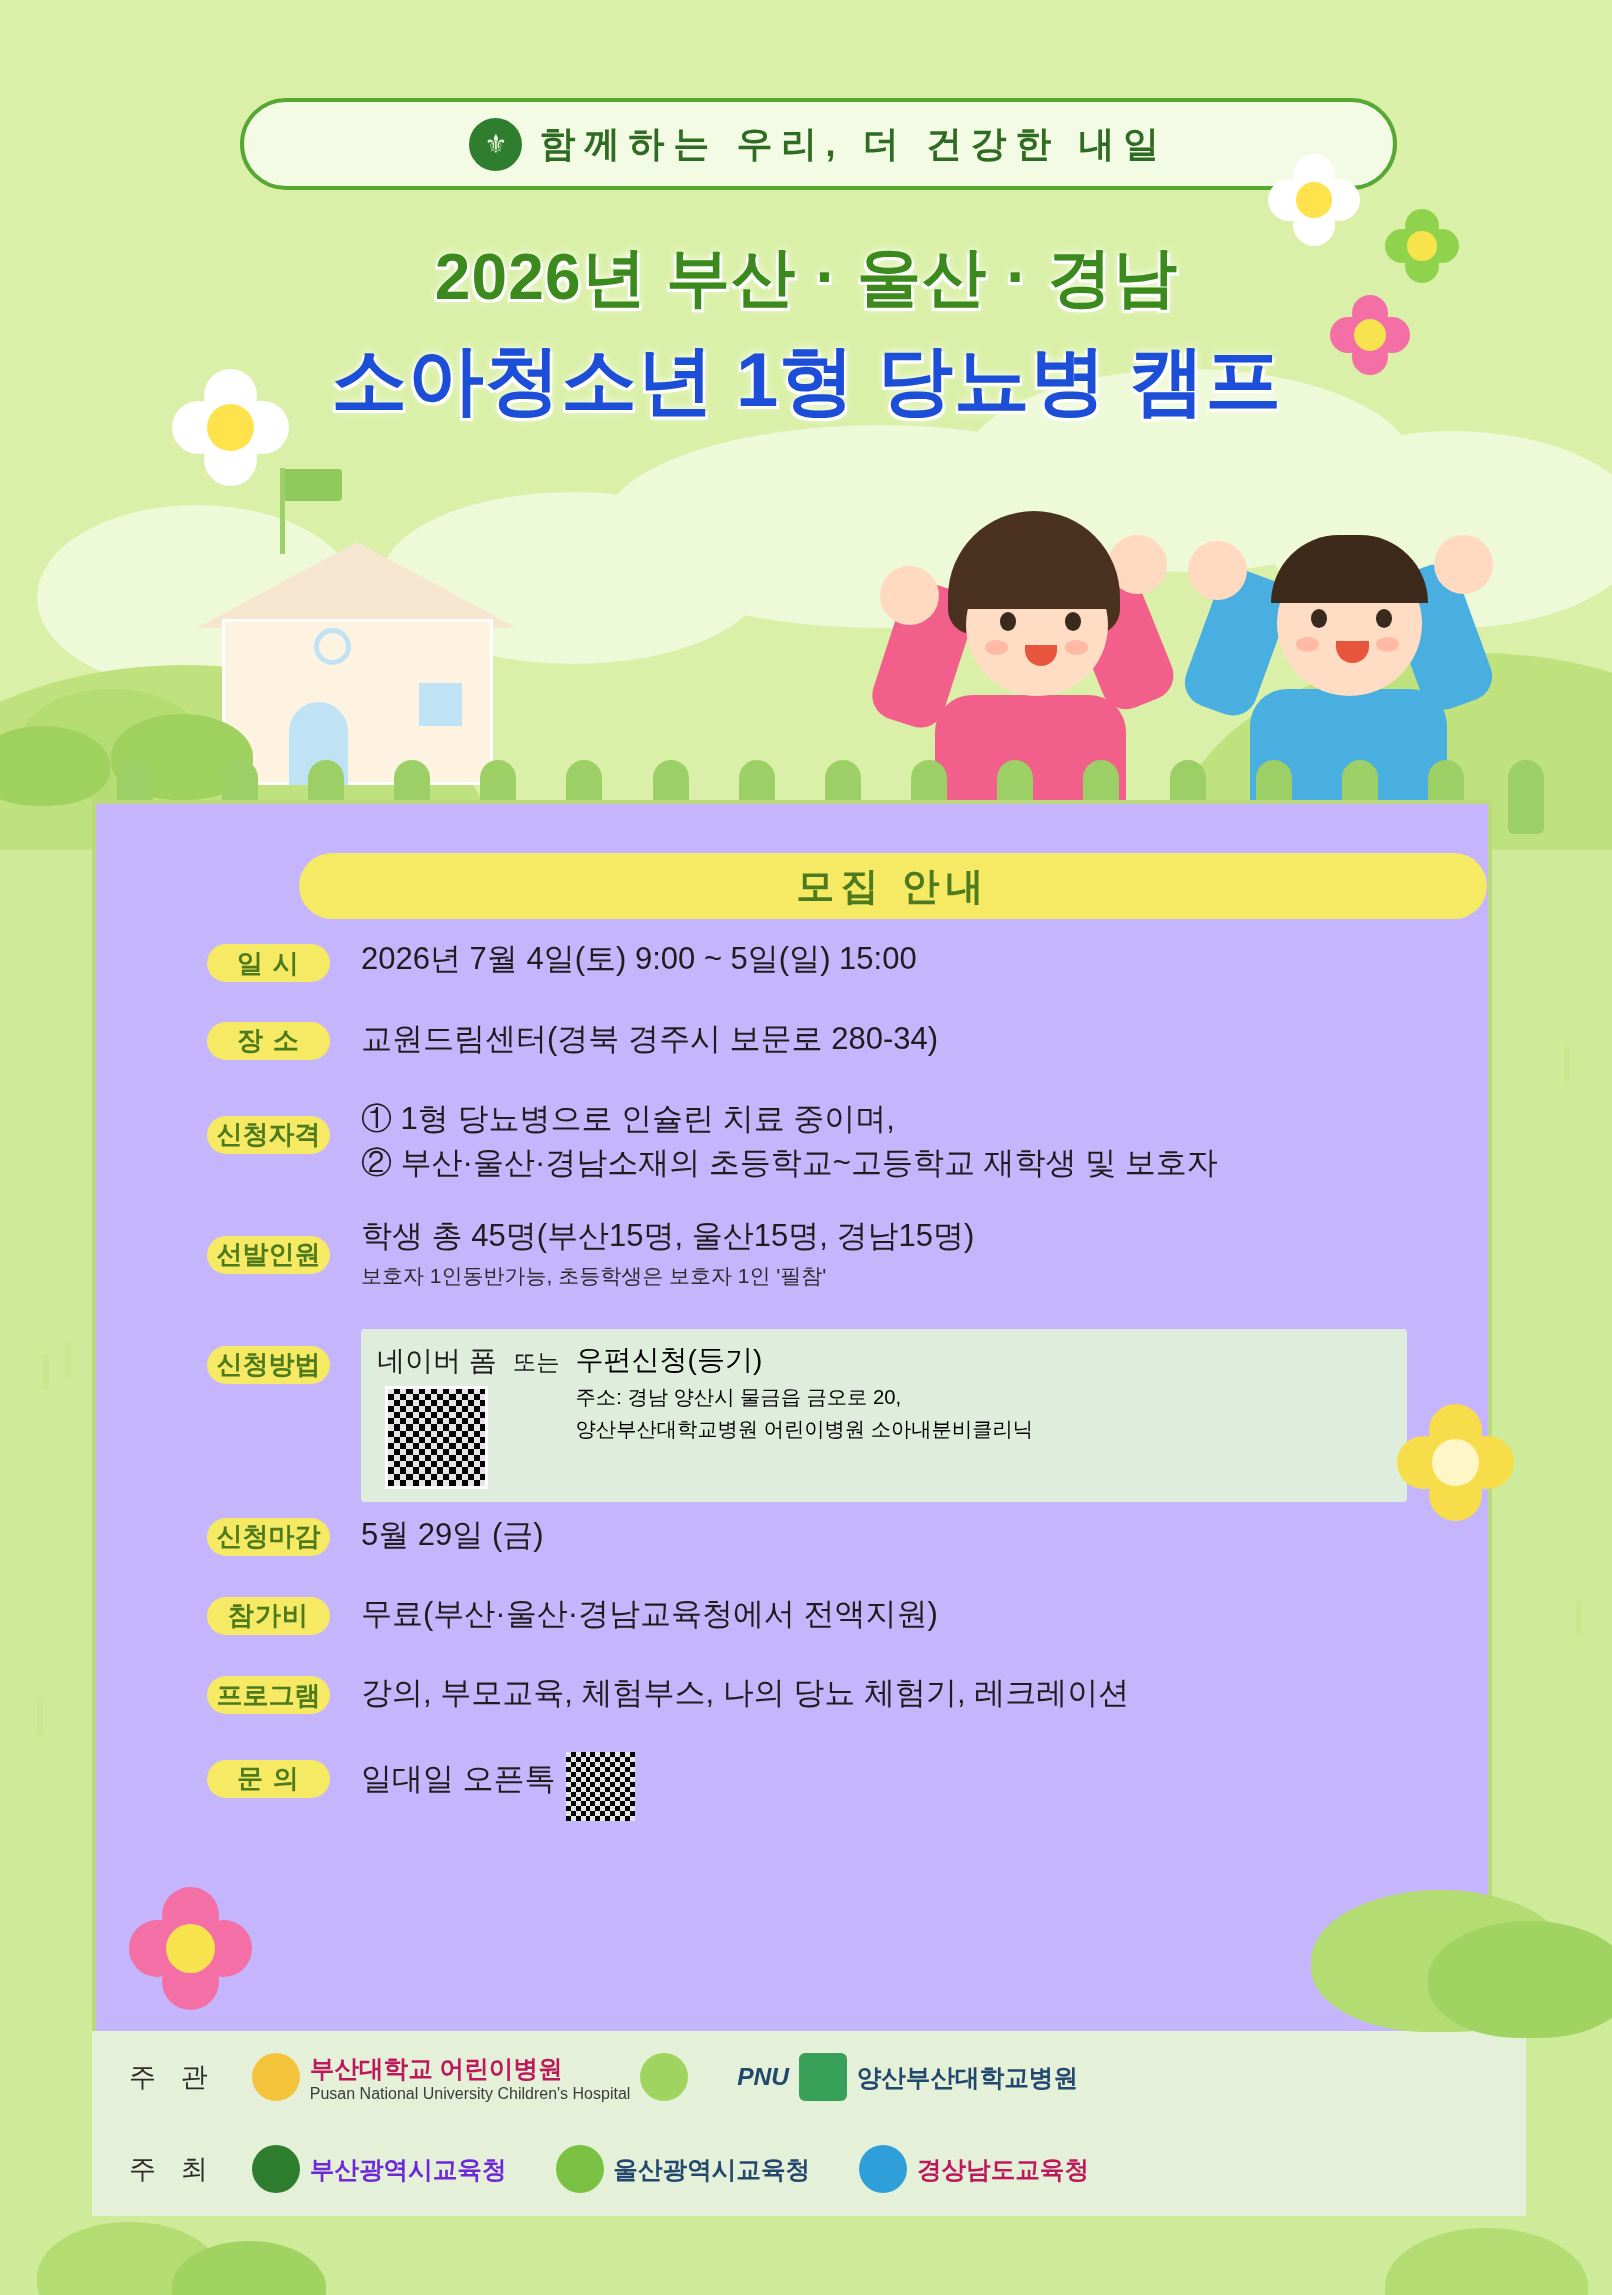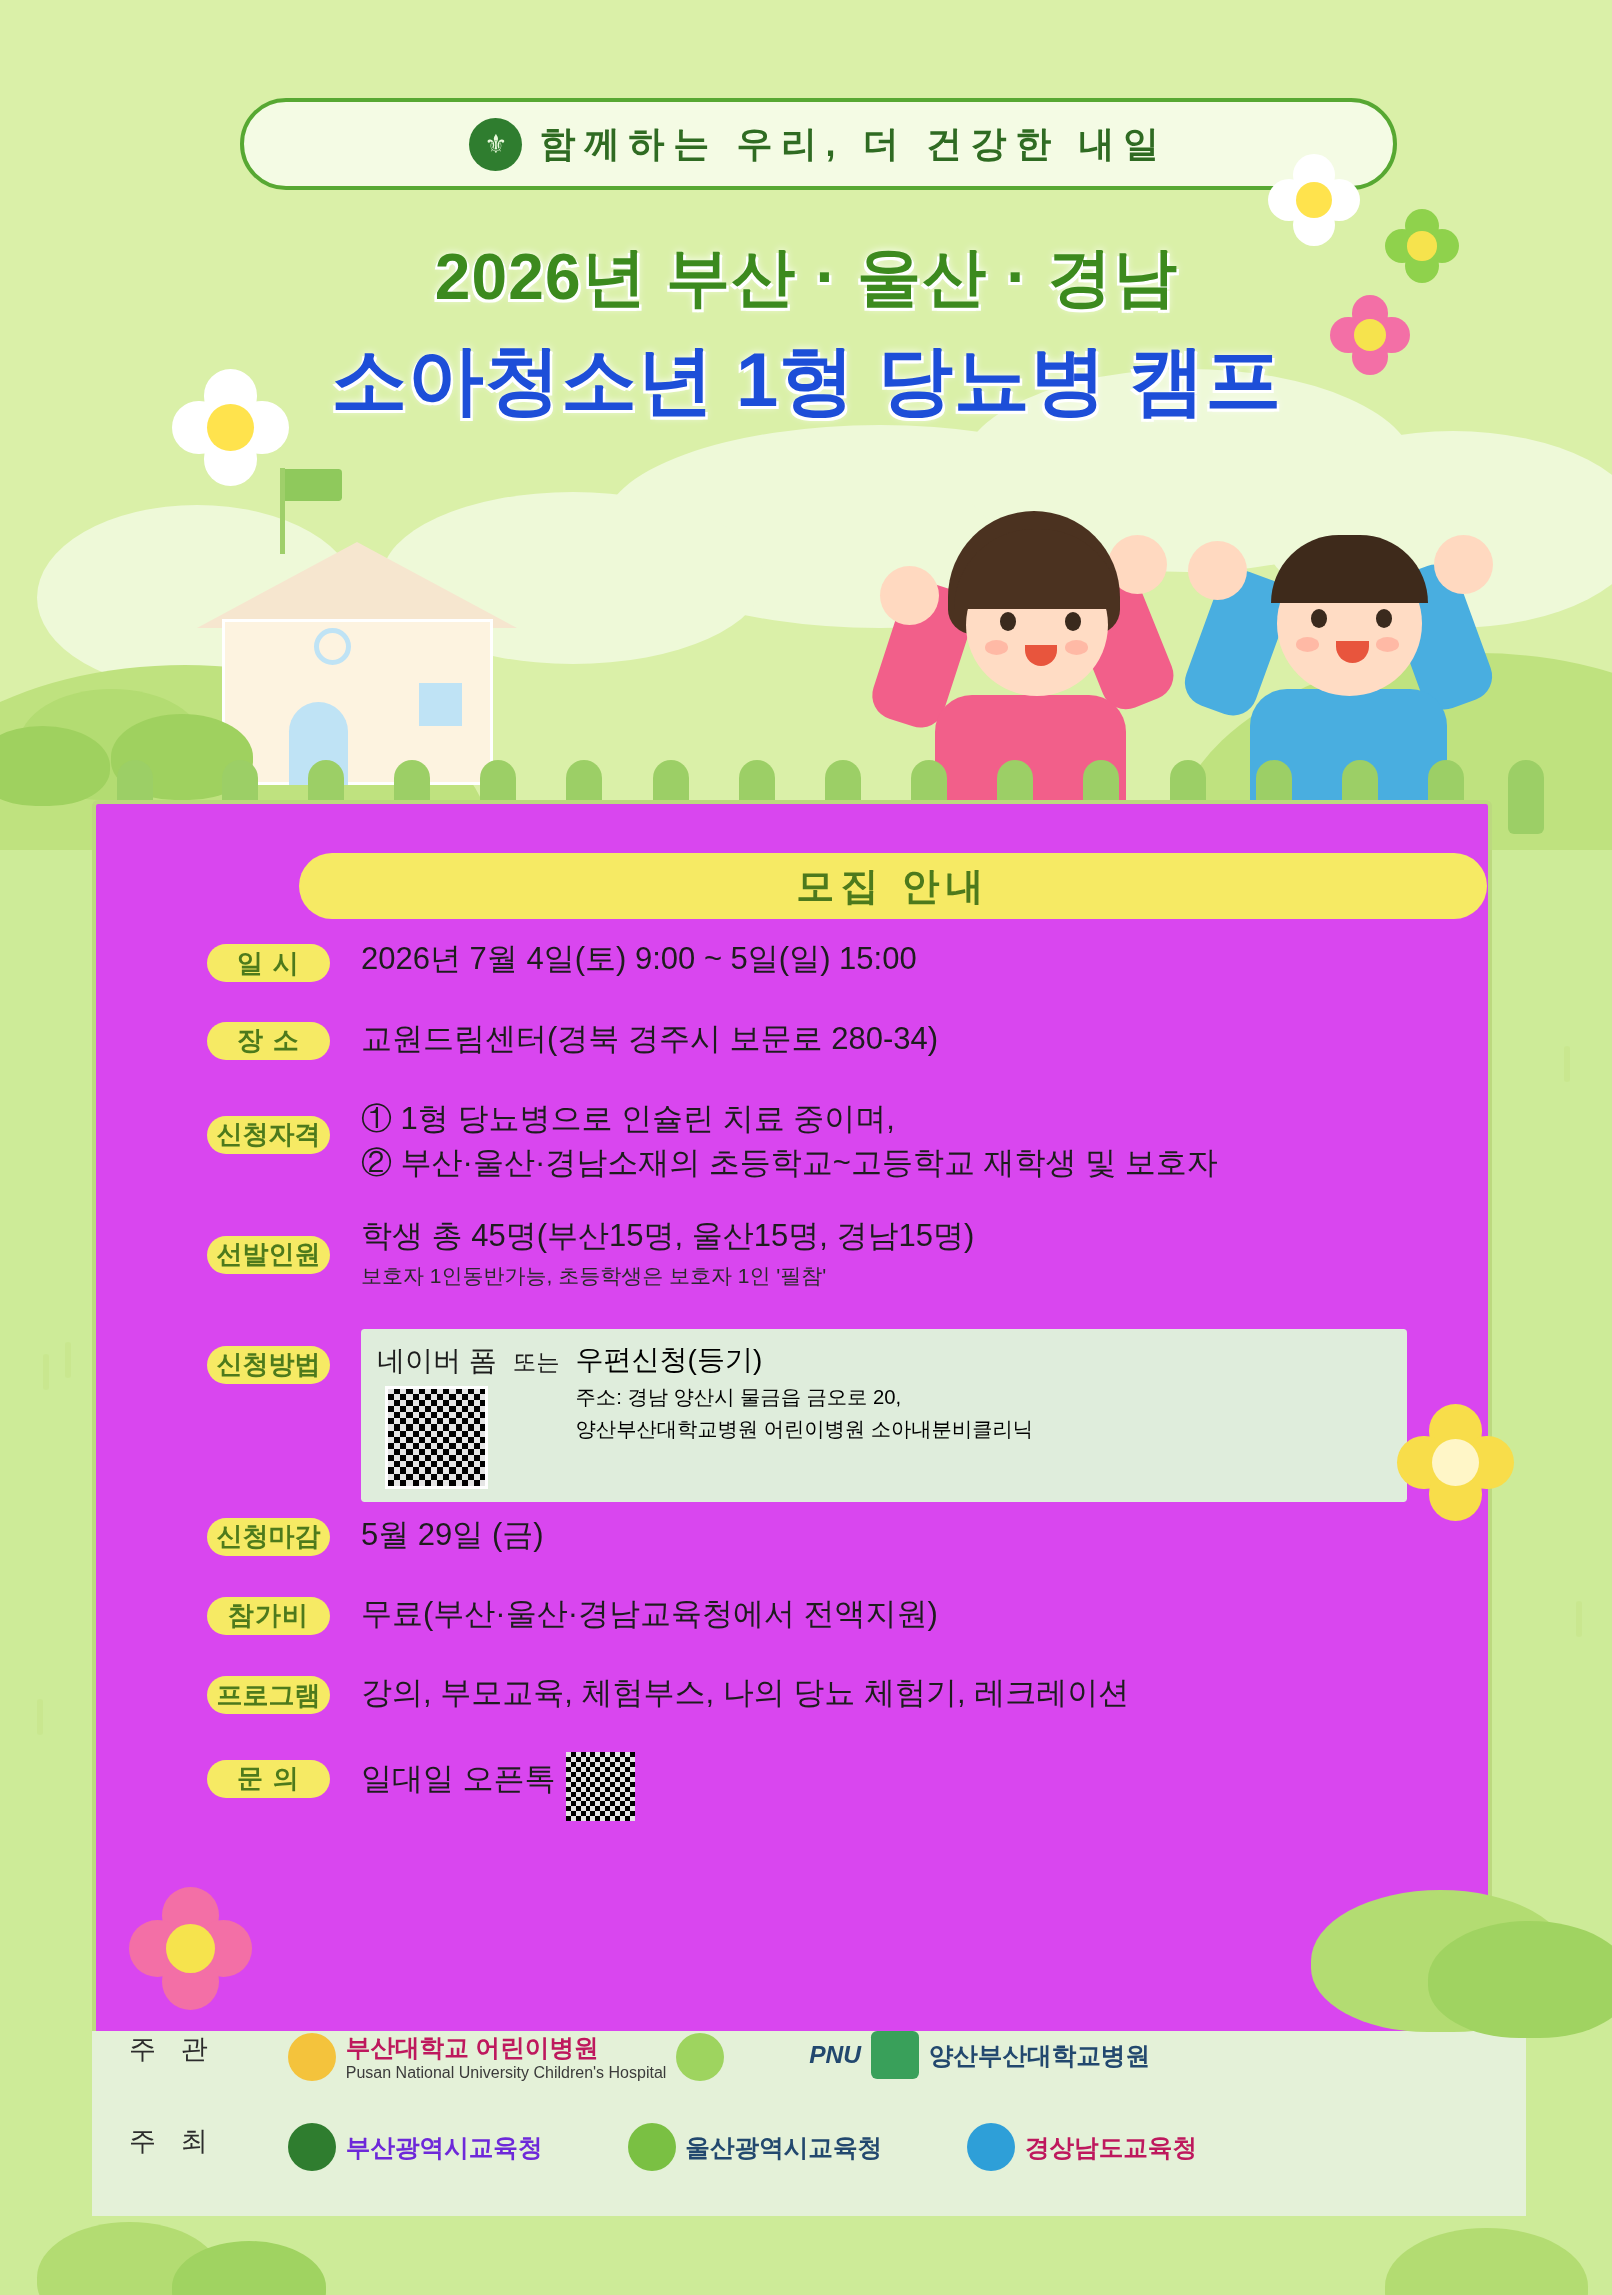--- a/index.html
+++ b/index.html
@@ -143,21 +143,21 @@
   }
   .post {
     position: absolute; top: 0; width: 36px; height: 74px;
     background: #9ccf66; border-radius: 18.5px 18.5px 6.2px 6.2px;
   }
 
   
   .card {
     position: absolute; left: 92px; top: 800px;
     width: 1400px; height: 1265px;
-    background: #d946ef;
+    background: #c4b5fd;
     border: 4.3px solid #bcd97f;
     border-radius: 6.2px;
   }
   .heading-pill {
     position: absolute; left: 203px; top: 49px;
     width: 1188px; height: 66px;
     background: #f6ea64;
     border-radius: 33px;
     display: flex; align-items: center; justify-content: center;
     font-size: 38px; font-weight: bold; color: #4d7a1c; letter-spacing: 6.2px;
@@ -212,21 +212,21 @@
       repeating-linear-gradient(0deg,#1a1a1a 0 4.9px,#ffffff 4.9px 9.8px);
     background-blend-mode: difference;
   }
 
   
   .sponsors {
     position: absolute; left: 92px; top: 2031px;
     width: 1434px; height: 185px;
     background: #e4f1d8;
   }
-  .sp-row { display: flex; align-items: flex-start; height: 92px; padding-left: 37px; gap: 36px; }
+  .sp-row { display: flex; align-items: center; height: 92px; padding-left: 37px; }
   .sp-label { font-size: 27px; letter-spacing: 8.6px; color: #2c2c2c; width: 123px; }
   .sp-item { display: flex; align-items: center; gap: 9.8px; margin-right: 49px; }
   .sp-mark { width: 48px; height: 48px; border-radius: 50%; }
   .sp-name { font-size: 24.6px; font-weight: bold; color: #1f5b8f; }
   .sp-name.green { color: #6d28d9; }
   .sp-name.blue { color: #be185d; }
   .sp-name.dark { color: #22486e; }
   .sp-small { font-size: 16px; color: #3b3b3b; }
 
   .bush {

